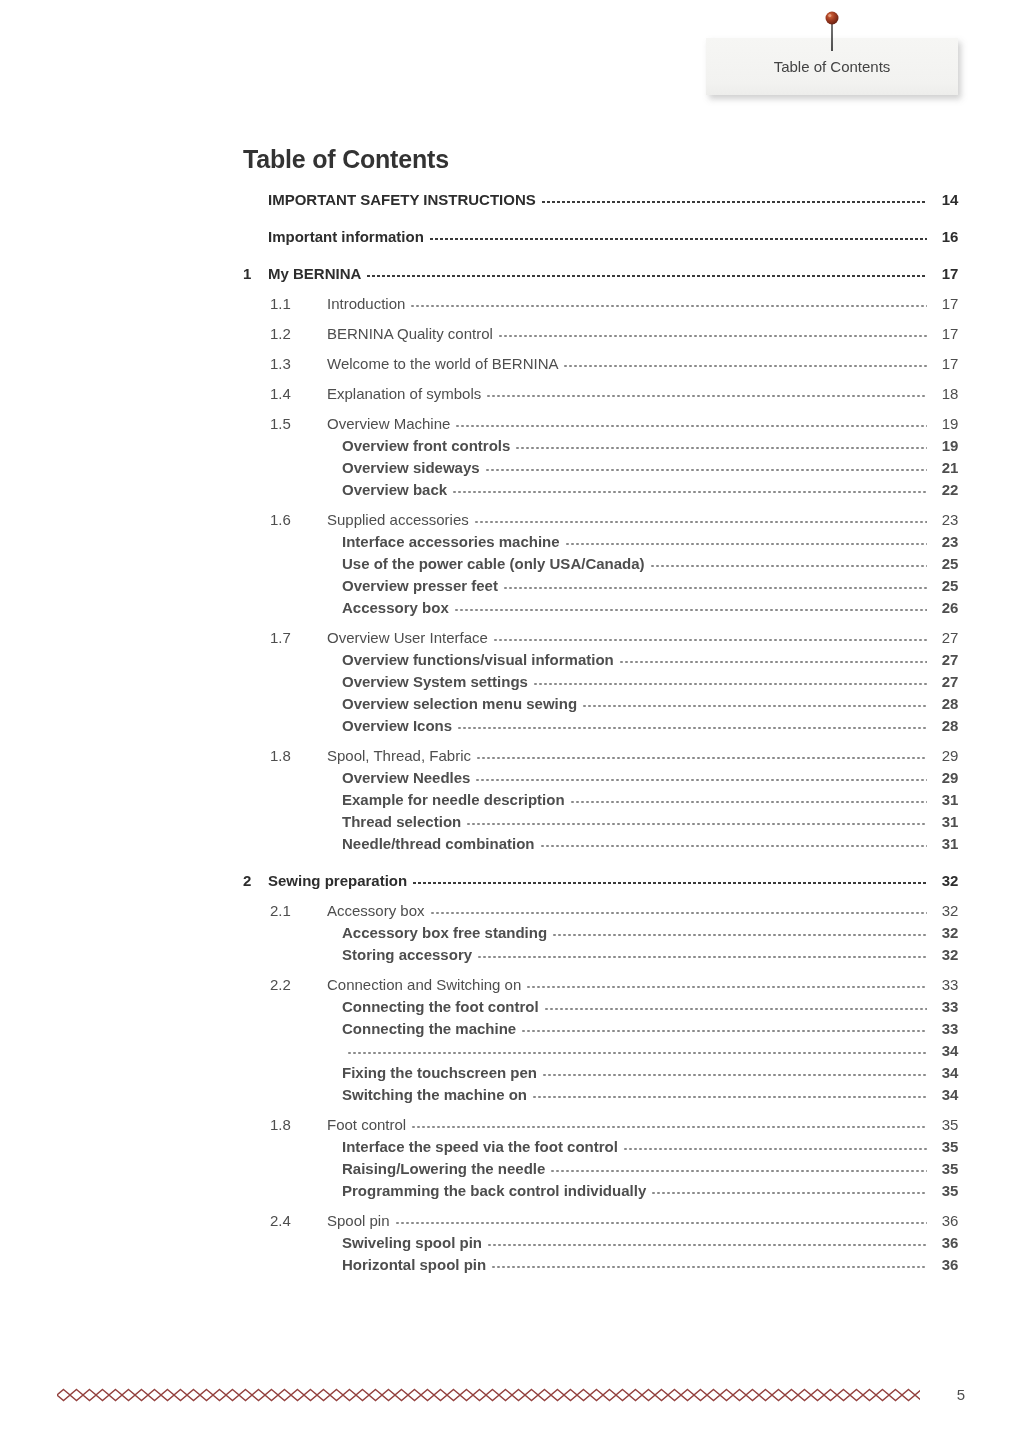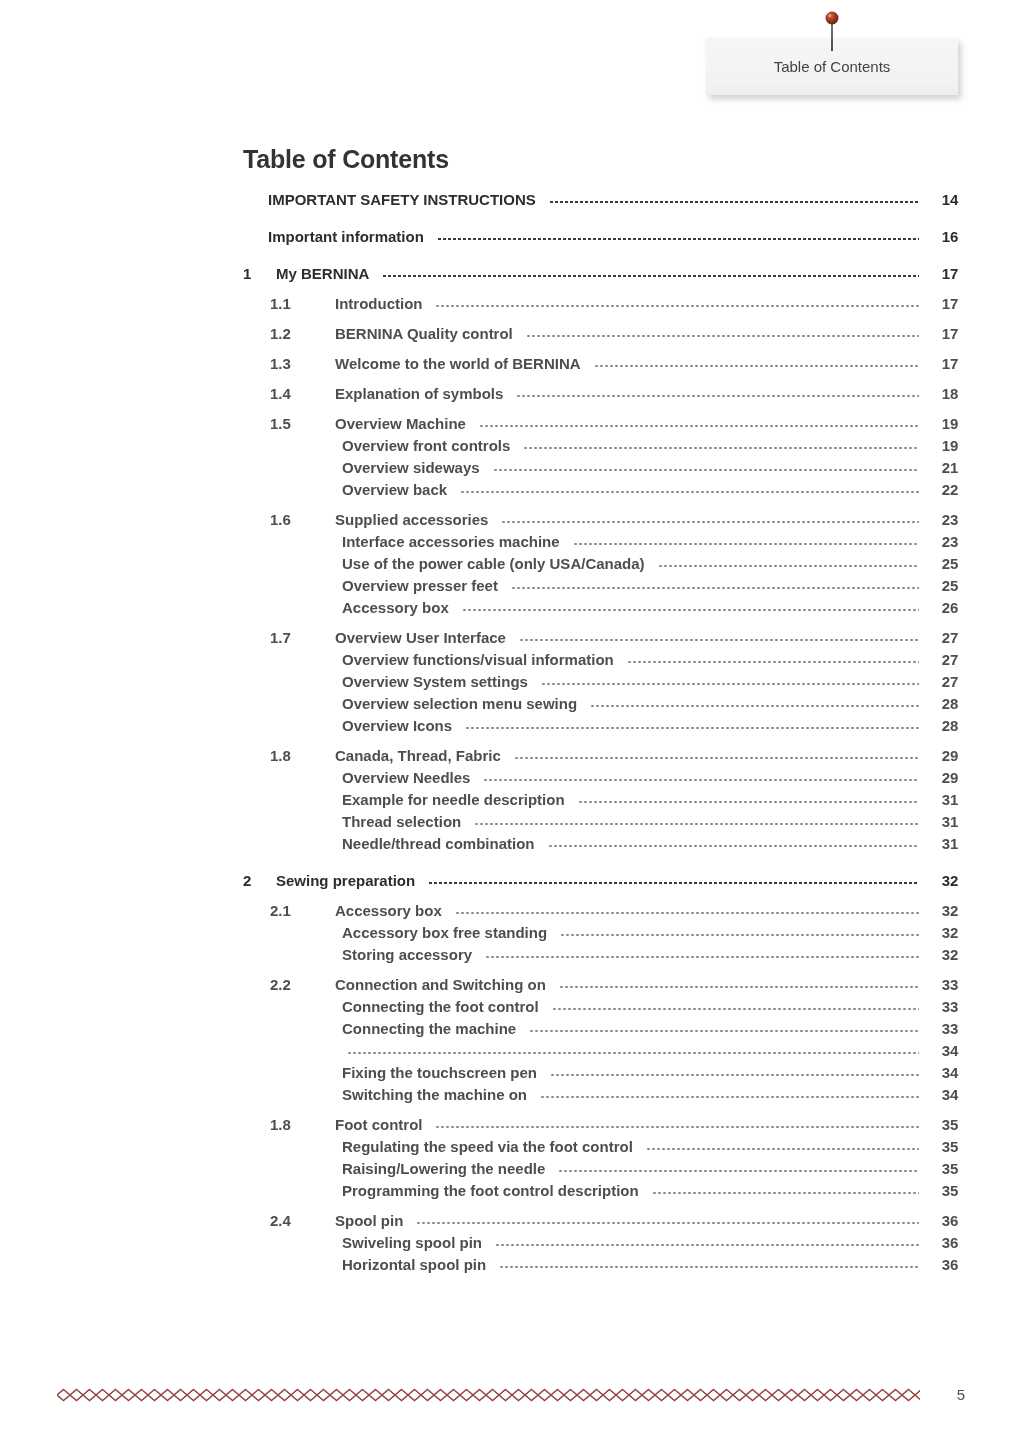--- a/index.html
+++ b/index.html
@@ -43,25 +43,24 @@
     letter-spacing: -0.2px;
   }
 
   
   .row {
     display: flex;
     align-items: baseline;
     font-size: 15px;
     line-height: 22px;
     color: #4e4e4e;
-    gap: 8px;
   }
   .row.front   { margin-top: 15px; font-weight: bold; color: #2d2d2d; padding-left: 25px; }
   .row.chapter { margin-top: 15px; font-weight: bold; color: #2d2d2d; }
-  .row.section { margin-top: 8px; font-weight: bold; }
+  .row.section { margin-top: 8px; }
   .row.sub     { margin-top: 0; padding-left: 99px; font-weight: bold; }
 
   .chapter .num { flex: none; width: 25px; }
   .section .num { flex: none; width: 57px; margin-left: 27px; }
 
   .label { flex: none; white-space: nowrap; }
 
   .dots {
     flex: 1;
     height: 4px;
@@ -231,21 +230,21 @@
         <span class="dots"></span>
         <span class="pg">28</span>
       </div>
       <div class="row sub">
         <span class="label">Overview Icons</span>
         <span class="dots"></span>
         <span class="pg">28</span>
       </div>
       <div class="row section">
         <span class="num">1.8</span>
-        <span class="label">Canada, Thread, Fabric</span>
+        <span class="label">Spool, Thread, Fabric</span>
         <span class="dots"></span>
         <span class="pg">29</span>
       </div>
       <div class="row sub">
         <span class="label">Overview Needles</span>
         <span class="dots"></span>
         <span class="pg">29</span>
       </div>
       <div class="row sub">
         <span class="label">Example for needle description</span>
@@ -314,31 +313,31 @@
         <span class="dots"></span>
         <span class="pg">34</span>
       </div>
       <div class="row section">
         <span class="num">1.8</span>
         <span class="label">Foot control</span>
         <span class="dots"></span>
         <span class="pg">35</span>
       </div>
       <div class="row sub">
-        <span class="label">Regulating the speed via the foot control</span>
+        <span class="label">Interface the speed via the foot control</span>
         <span class="dots"></span>
         <span class="pg">35</span>
       </div>
       <div class="row sub">
         <span class="label">Raising/Lowering the needle</span>
         <span class="dots"></span>
         <span class="pg">35</span>
       </div>
       <div class="row sub">
-        <span class="label">Programming the foot control description</span>
+        <span class="label">Programming the back control individually</span>
         <span class="dots"></span>
         <span class="pg">35</span>
       </div>
       <div class="row section">
         <span class="num">2.4</span>
         <span class="label">Spool pin</span>
         <span class="dots"></span>
         <span class="pg">36</span>
       </div>
       <div class="row sub">

